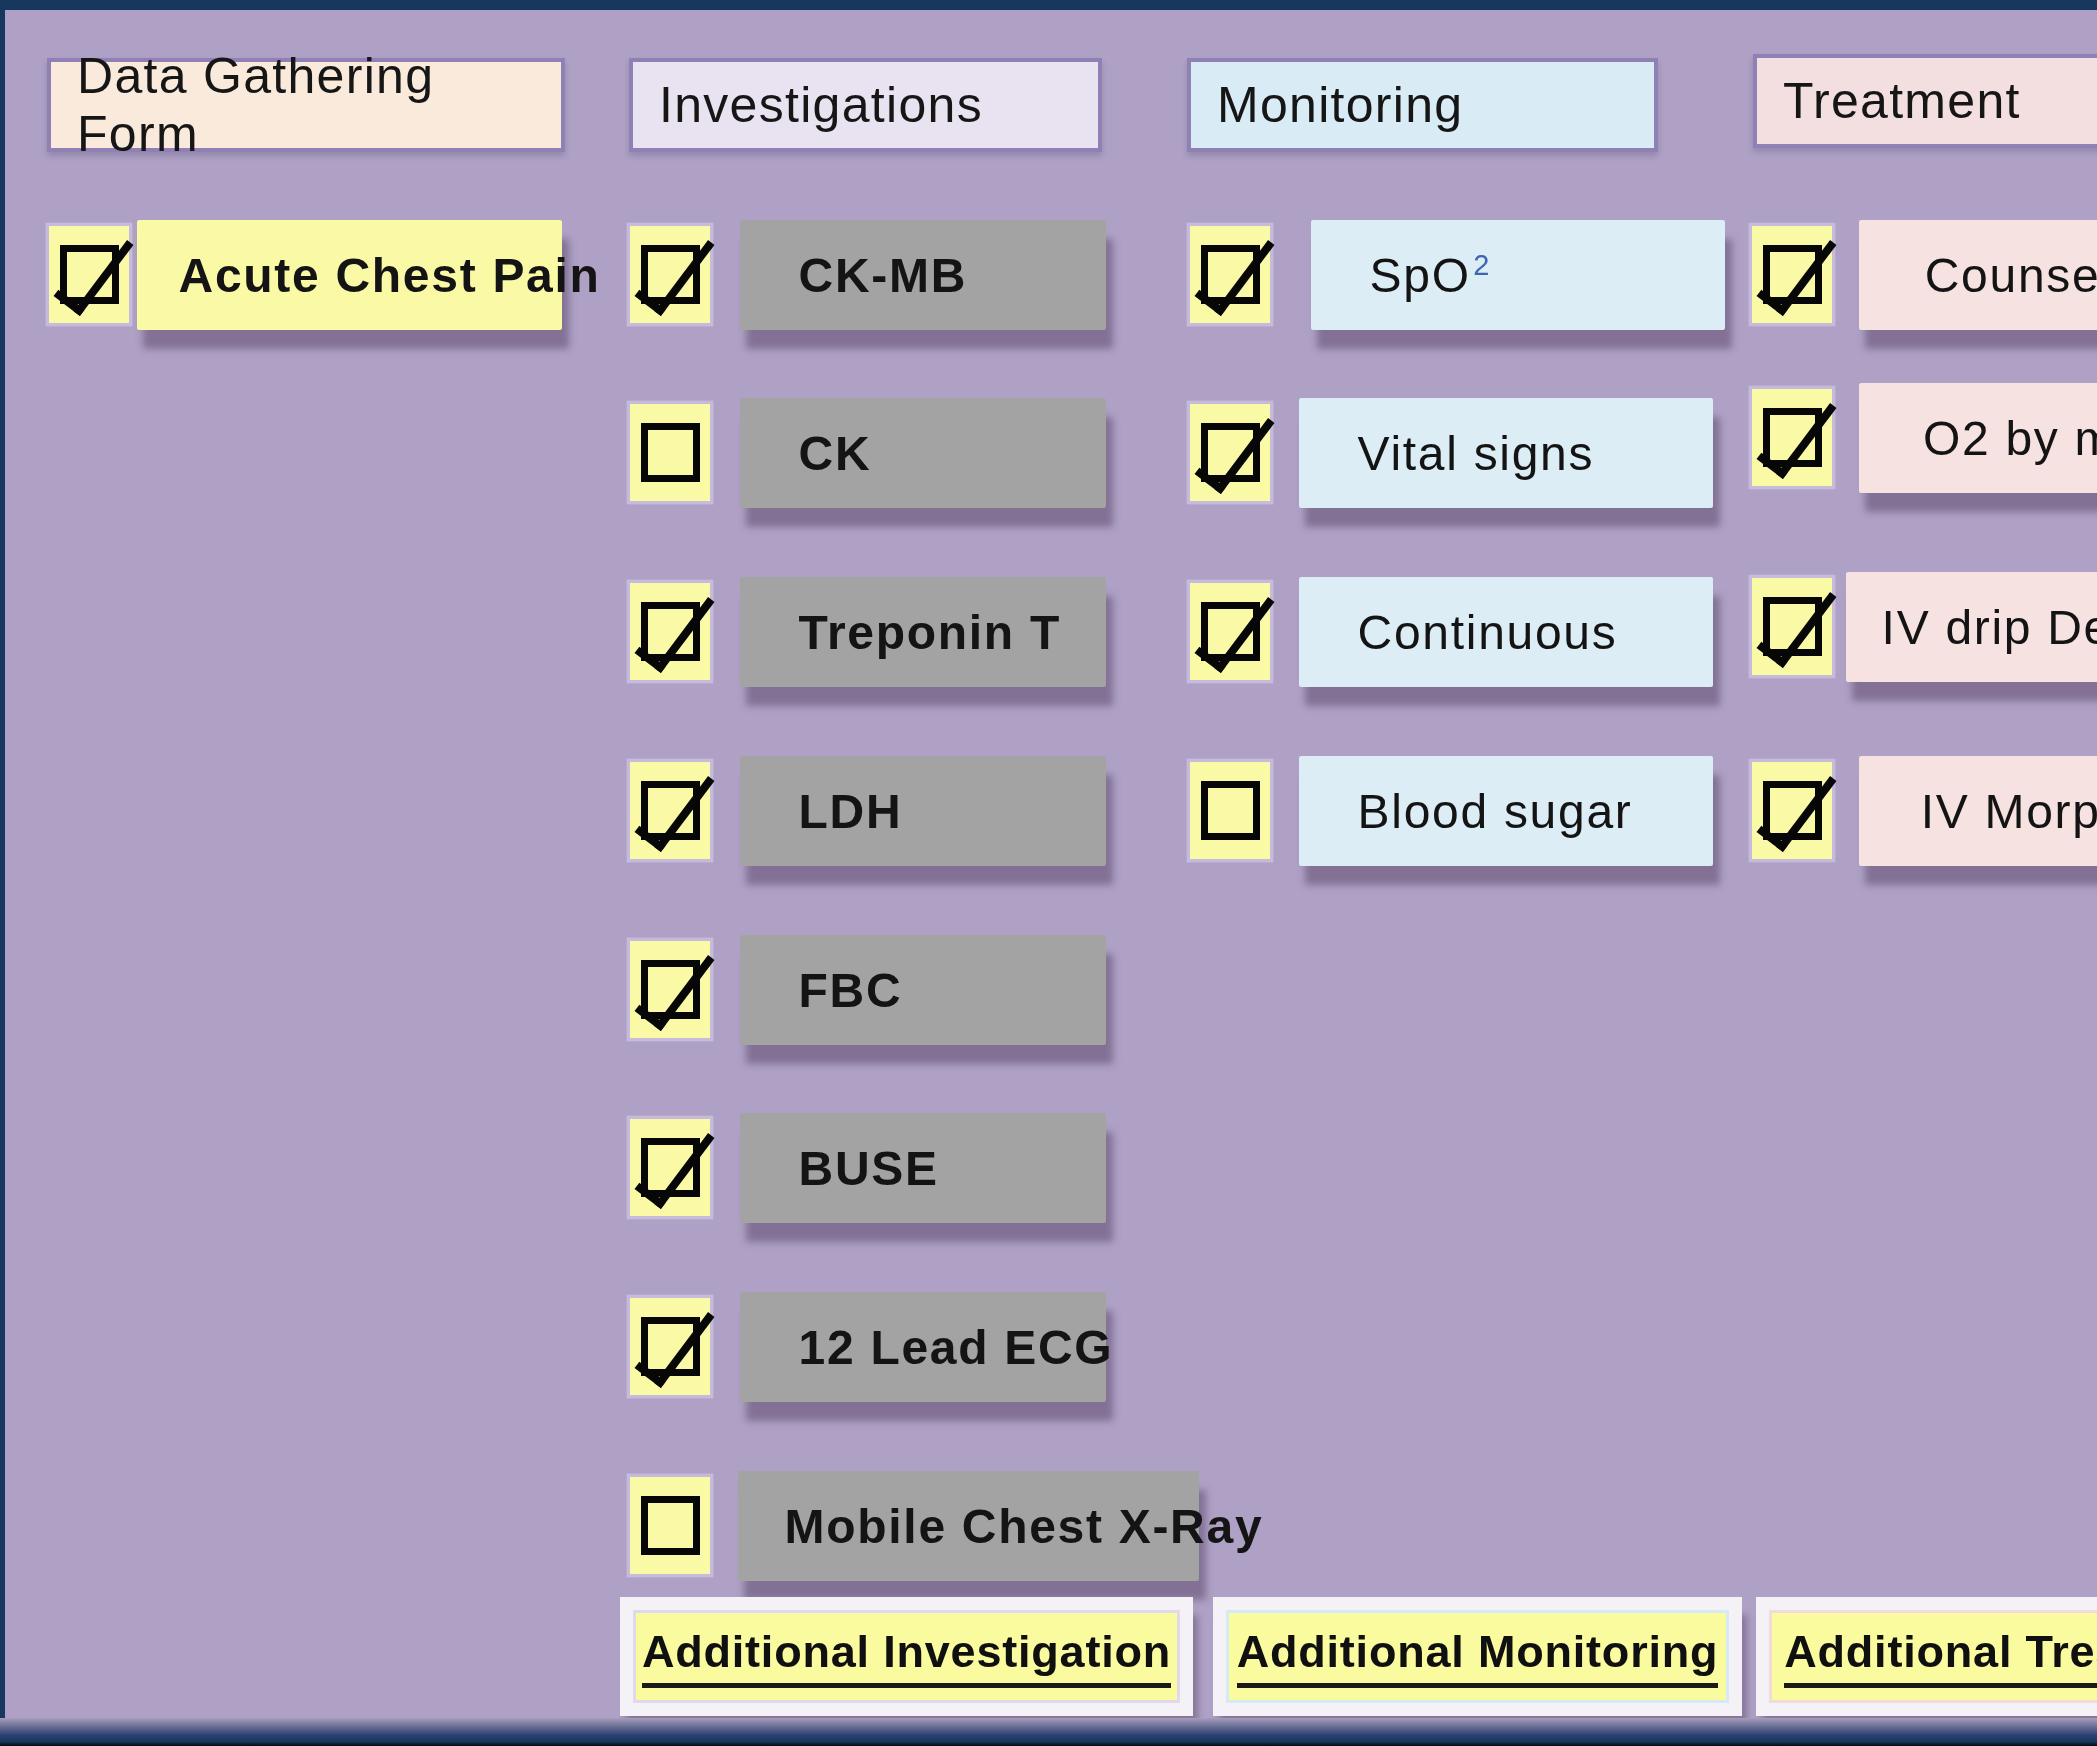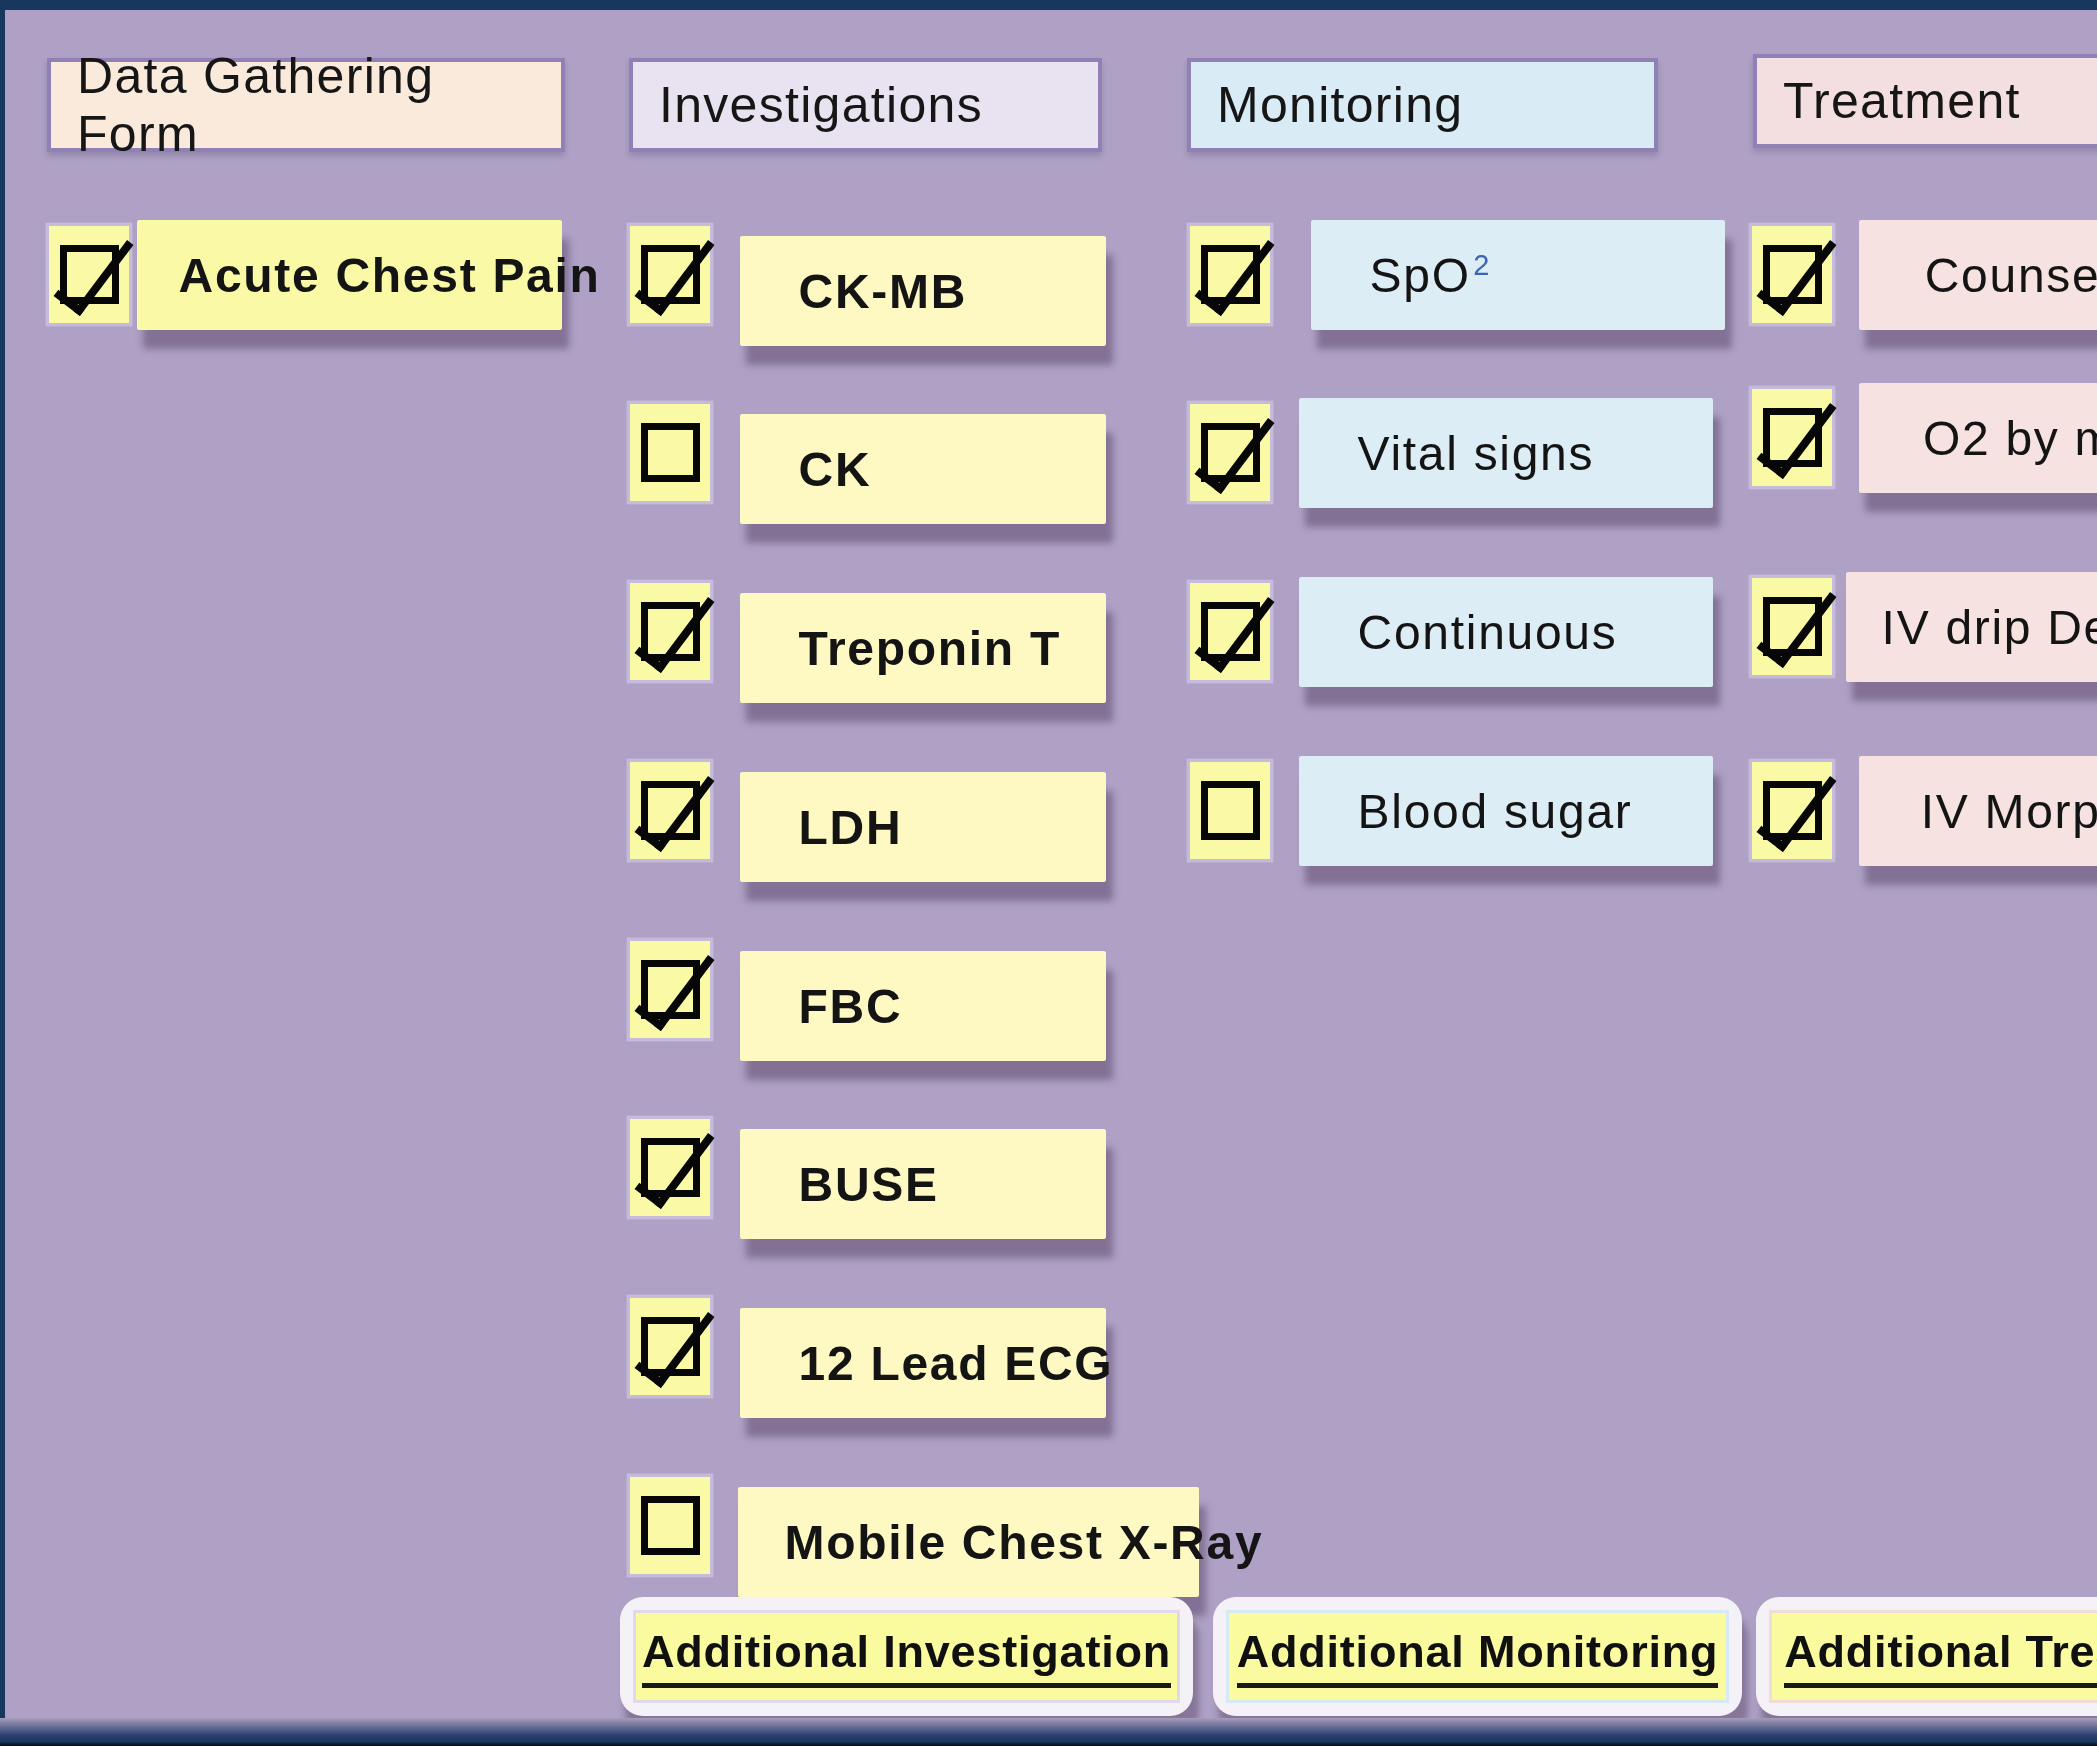--- a/index.html
+++ b/index.html
@@ -52,33 +52,32 @@
   .lbl {
     position: absolute; top: 0; height: 110px; box-sizing: border-box;
     background: #F4F2F7; border-radius: 2.1px; padding: 12.6px;
     box-shadow: 6.7px 19px 7.6px rgba(95,75,110,0.55);
   }
   .lbl-in {
     width: 100%; height: 100%; box-sizing: border-box;
     display: flex; align-items: center; padding-left: 46px;
   }
   .fill-yellow { background: #FAFAA6; }
-  .fill-inv    { background: #fef9c3; margin-top: 16px; }
+  .fill-inv    { background: #a3a3a3; }
   .fill-mon    { background: #DCEDF6; }
   .fill-trt    { background: #F5E2E1; }
   .txt { font-size: 48px; color: #141414; letter-spacing: 1.7px; white-space: nowrap; }
   .bold { font-weight: bold; text-align: right; }
   .sup { font-size: 29px; color: #3C66B0; vertical-align: super; margin-left: 2.5px; }
   
   .btn {
     position: absolute; top: 1587px; height: 119px; box-sizing: border-box;
     background: #F4F2F7; padding: 13.4px;
     box-shadow: 5.9px 17.6px 6.7px rgba(95,75,110,0.5);
     cursor: pointer;
-    border-radius: 23px;
   }
   .btn-in {
     width: 100%; height: 100%; box-sizing: border-box;
     display: flex; align-items: center; justify-content: center;
     background: #FAFA9E; border: 3.4px solid #E0D9ED;
   }
   .btn-mon-accent { border-color: #D5EAF5; }
   .btn-trt-accent { border-color: #F2DBDB; }
   .btn-txt {
     font-size: 45px; font-weight: bold; color: #101010; letter-spacing: 0.8px;

